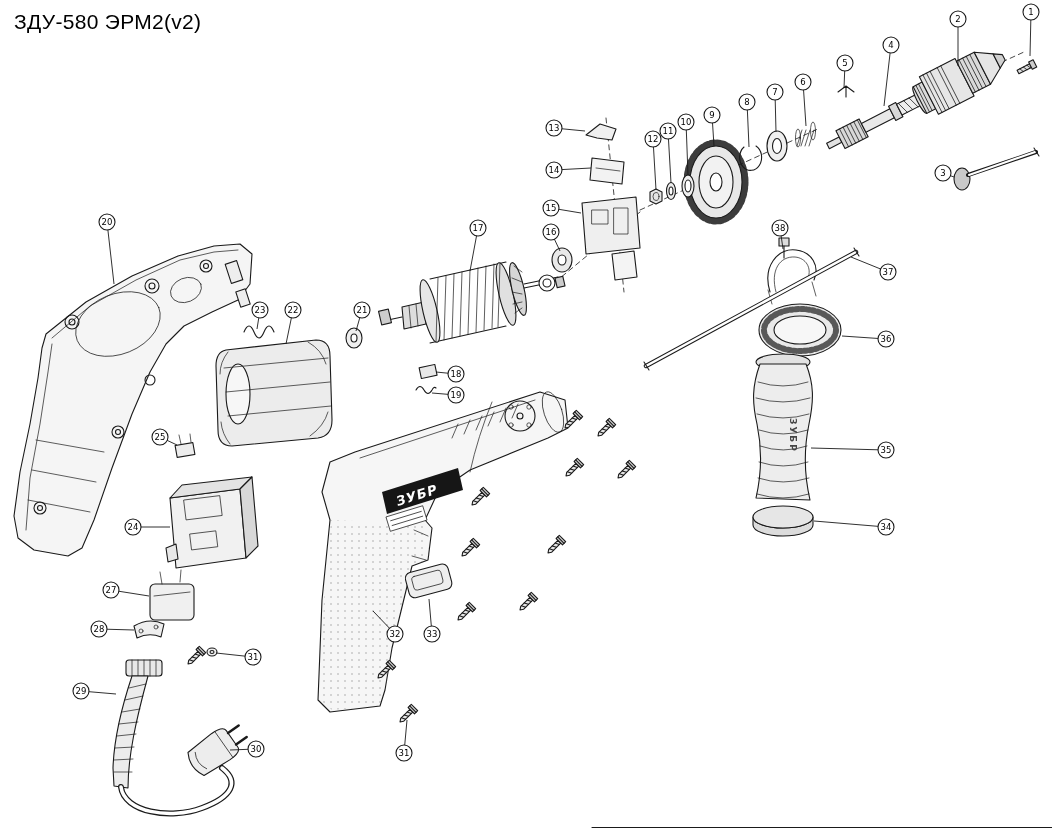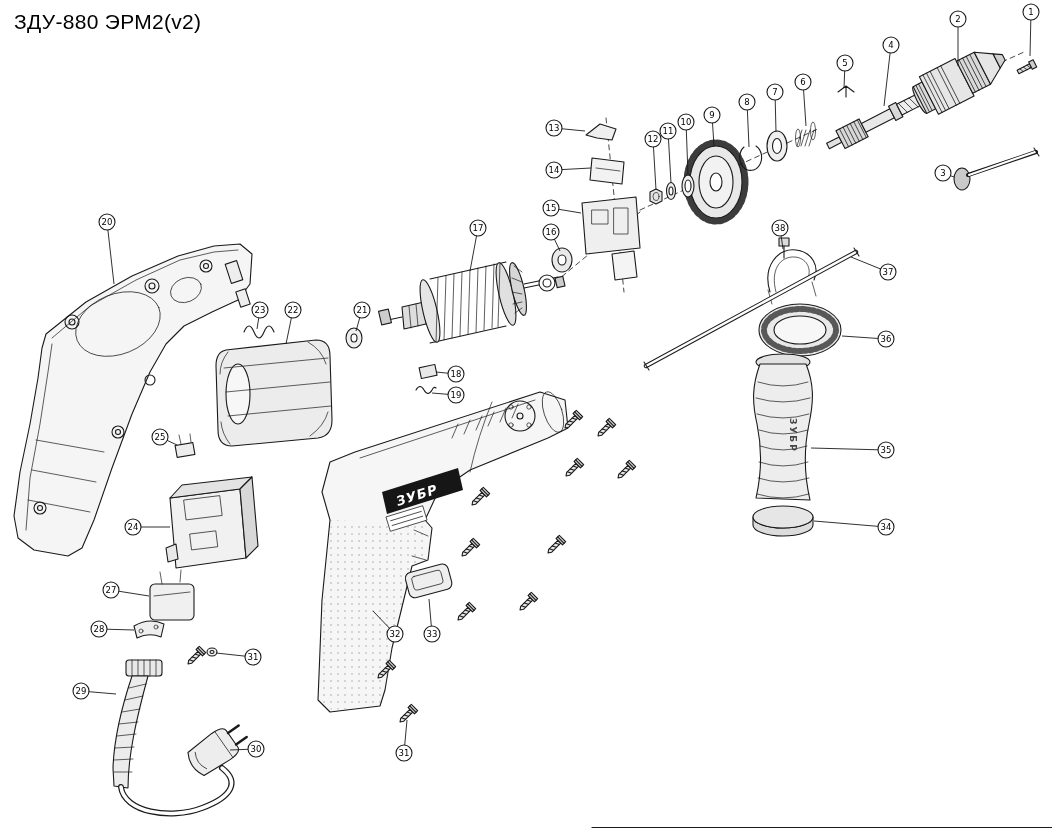--- a/index.html
+++ b/index.html
@@ -13,21 +13,21 @@
   .balloon{fill:#fff;stroke:#1a1a1a;stroke-width:1.1;}
   .balloon-num{font:8.5px "DejaVu Sans",sans-serif;text-anchor:middle;fill:#000;stroke:none;}
   .dash{stroke-dasharray:5 4;stroke-width:.8;}
   .logo-text{font:italic bold 13px "DejaVu Sans",sans-serif;fill:#fff;stroke:none;letter-spacing:1px;}
   .handle-text{font:bold 9px "DejaVu Sans",sans-serif;fill:#444;stroke:none;letter-spacing:2px;}
 </style>
 </head>
 <body>
 
 <div class="page">
-  <div class="title">ЗДУ-880 ЭРМ2(v2)</div>
+  <div class="title">ЗДУ-580 ЭРМ2(v2)</div>
 
   <svg id="diagram" viewBox="0 0 1052 829" width="1052" height="829">
     <defs>
       <pattern id="dots" width="7" height="7" patternUnits="userSpaceOnUse">
         <circle cx="2" cy="2" r="0.8" fill="#666"></circle>
       </pattern>
       <symbol id="screw" overflow="visible">
         <path d="M0,0 L3,-2 L16,-2 L16,2 L3,2 Z" fill="#e4e4e4"></path>
         <path d="M4,-2 L6,2 M8,-2 L10,2 M12,-2 L14,2"></path>
         <rect x="16" y="-4.5" width="4.5" height="9" fill="#cfcfcf"></rect>

